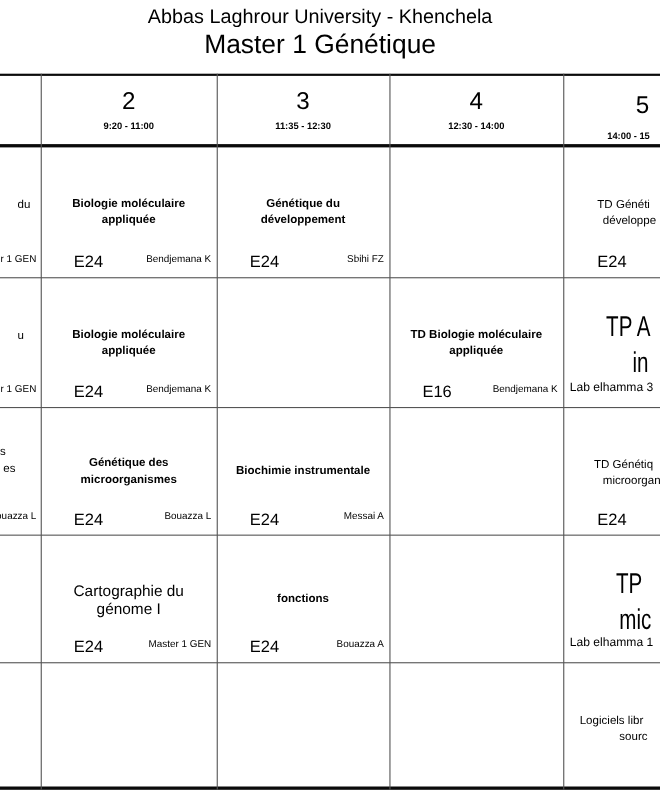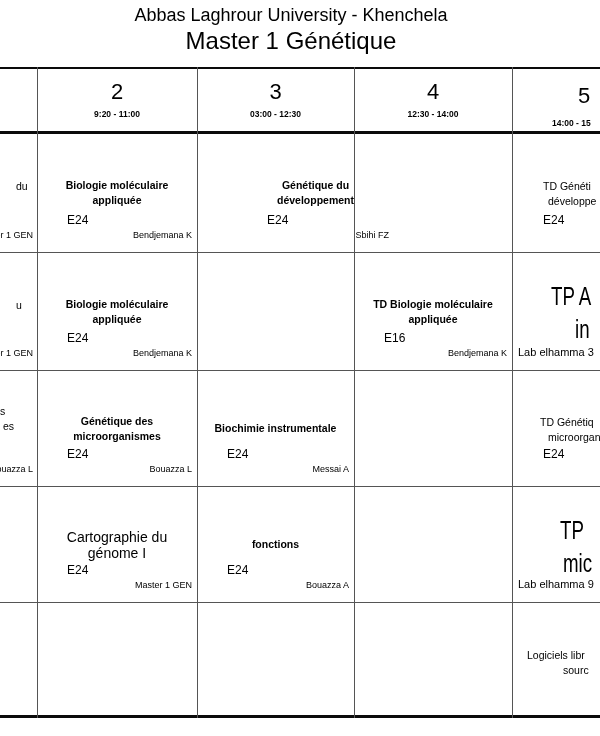--- a/index.html
+++ b/index.html
@@ -16,21 +16,21 @@
   .hcell{position:absolute;top:2px;height:62px;display:flex;flex-direction:column;
          align-items:center;justify-content:center;gap:6px;}
   .hcell.block{display:block;}
   .pnum{font-size:22px;line-height:22px;font-weight:400;}
   .ptime{font-size:8.5px;font-weight:700;}
   .cell{position:absolute;}
   .titles{position:absolute;left:0;right:0;top:0;bottom:0;display:flex;flex-direction:column;
           align-items:center;justify-content:center;text-align:center;
           font-weight:700;font-size:10.5px;line-height:15px;}
   .titles.large{font-weight:400;font-size:14px;line-height:16px;}
-  .room{position:absolute;left:5px;bottom:25px;font-size:12px;white-space:nowrap;padding-left:25px;}
+  .room{position:absolute;left:5px;bottom:5px;font-size:15px;white-space:nowrap;padding-left:25px;}
   .teacher{position:absolute;right:5px;bottom:12px;font-size:9px;white-space:nowrap;}
   .frag{position:absolute;font-weight:400;font-size:10.5px;line-height:15px;white-space:nowrap;}
   .frag.xl{font-weight:400;font-size:26px;line-height:26px;transform:scaleX(0.72);
            transform-origin:0 0;}
   .lab{position:absolute;left:6px;bottom:12px;font-size:11px;white-space:nowrap;}
   .fright{position:absolute;right:4px;bottom:12px;font-size:9px;white-space:nowrap;}
 </style>
 </head>
 <body>
 
@@ -58,21 +58,21 @@
     <div class="hcell" style="left:0;width:37px;">
       <span class="pnum"></span>
       <span class="ptime"></span>
     </div>
     <div class="hcell" style="left:37px;width:160px;">
       <span class="pnum">2</span>
       <span class="ptime">9:20 - 11:00</span>
     </div>
     <div class="hcell" style="left:197px;width:157px;">
       <span class="pnum">3</span>
-      <span class="ptime">03:00 - 12:30</span>
+      <span class="ptime">11:35 - 12:30</span>
     </div>
     <div class="hcell" style="left:354px;width:158px;">
       <span class="pnum">4</span>
       <span class="ptime">12:30 - 14:00</span>
     </div>
     <div class="hcell block" style="left:512px;width:160px;">
       <span class="pnum" style="position:absolute;left:66px;top:16px;">5</span>
       <span class="ptime" style="position:absolute;left:40px;top:49px;">14:00 - 15</span>
     </div>
 
@@ -81,21 +81,21 @@
       <span class="fright">er 1 GEN</span>
     </div>
     <div class="cell" style="left:37px;top:67px;width:160px;height:118px;">
       <div class="titles">
         <span>Biologie moléculaire</span>
         <span>appliquée</span>
       </div>
       <span class="room">E24</span>
       <span class="teacher">Bendjemana K</span>
     </div>
-    <div class="cell" style="left:197px;top:67px;width:157px;height:118px;margin-left:40px;">
+    <div class="cell" style="left:197px;top:67px;width:157px;height:118px;">
       <div class="titles">
         <span>Génétique du</span>
         <span>développement</span>
       </div>
       <span class="room">E24</span>
       <span class="teacher">Sbihi FZ</span>
     </div>
     <div class="cell" style="left:512px;top:67px;width:160px;height:118px;">
       <span class="frag" style="left:31px;top:45px;">TD Généti</span>
       <span class="frag" style="left:36px;top:60px;">développe</span>
@@ -165,21 +165,21 @@
     <div class="cell" style="left:197px;top:420px;width:157px;height:115px;">
       <div class="titles">
         <span>fonctions</span>
       </div>
       <span class="room">E24</span>
       <span class="teacher">Bouazza A</span>
     </div>
     <div class="cell" style="left:512px;top:420px;width:160px;height:115px;">
       <span class="frag xl" style="left:48px;top:30px;">TP</span>
       <span class="frag xl" style="left:51px;top:63px;">mic</span>
-      <span class="lab">Lab elhamma 9</span>
+      <span class="lab">Lab elhamma 1</span>
     </div>
 
     <div class="cell" style="left:512px;top:536px;width:160px;height:111px;">
       <span class="frag" style="left:15px;top:45px;">Logiciels libr</span>
       <span class="frag" style="left:51px;top:60px;">sourc</span>
     </div>
 
   </div>
 </div>
 

